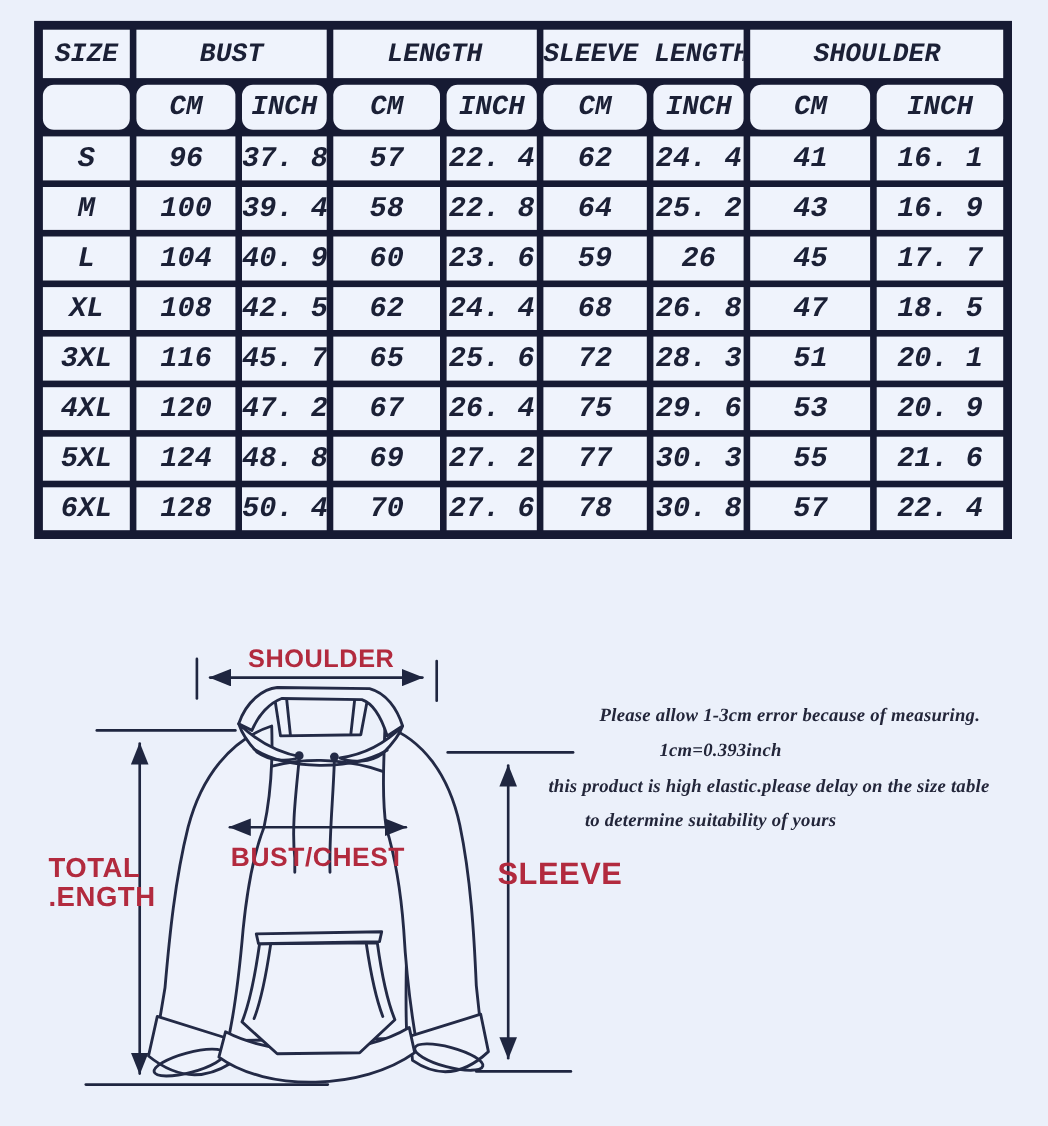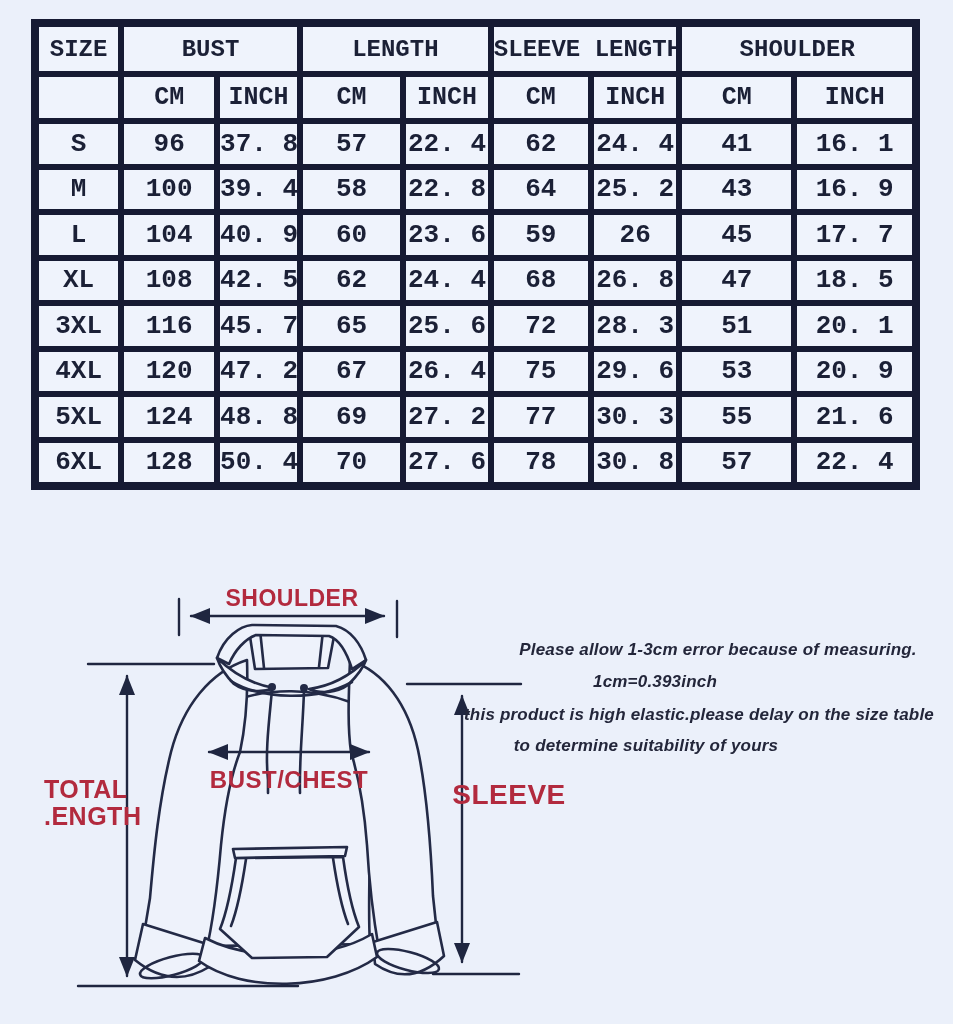--- a/index.html
+++ b/index.html
@@ -16,34 +16,35 @@
   .table-wrap{
     position:absolute;left:31px;top:19px;width:889px;height:471px;
   }
   table.size-table{
     width:100%;height:100%;
     border-collapse:separate;
     border-spacing:6px;
     background:#161a33;
     padding:2px;
     table-layout:fixed;
+    font-style:italic;
   }
   table.size-table th, table.size-table td{
     background:#eff3fc;
     text-align:center;
     vertical-align:middle;
     font-family:"Liberation Mono", monospace;
     color:#1b2036;
     font-weight:bold;
     padding:0;
     overflow:hidden;
     white-space:nowrap;
   }
   table.size-table thead th{font-size:24px;}
-  table.size-table thead tr.units th{font-size:25px;}
+  table.size-table thead tr.units th{font-size:25px;border-radius:10px;}
   table.size-table tbody td{font-size:26px;}
   thead tr.groups{height:44px;}
   thead tr.units{height:41px;}
 
   
   .diagram{position:absolute;left:0;top:560px;width:953px;height:464px;}
   .diagram svg{position:absolute;left:0;top:0;}
 
   .red-label{
     position:absolute;
@@ -55,21 +56,21 @@
   }
   .lbl-shoulder{left:292px;top:585px;font-size:23px;transform:translateX(-50%);}
   .lbl-total{left:44px;top:764px;font-size:25px;line-height:27px;margin-top:12px;}
   .lbl-bust{left:289px;top:766px;font-size:24px;transform:translateX(-50%);}
   .lbl-sleeve{left:509px;top:779px;font-size:28px;transform:translateX(-50%);}
 
   .note-line{
     position:absolute;
     transform:translateX(-50%);
     white-space:nowrap;
-    font-family:Liberation Sans, sans-serif;
+    font-family:Liberation Serif, serif;
     font-style:italic;
     font-weight:600;
     font-size:17px;
     color:#23263a;
     letter-spacing:0.2px;
   }
   .note-1{left:718px;top:640px;}
   .note-2{left:655px;top:672px;}
   .note-3{left:699px;top:705px;}
   .note-4{left:646px;top:736px;}

